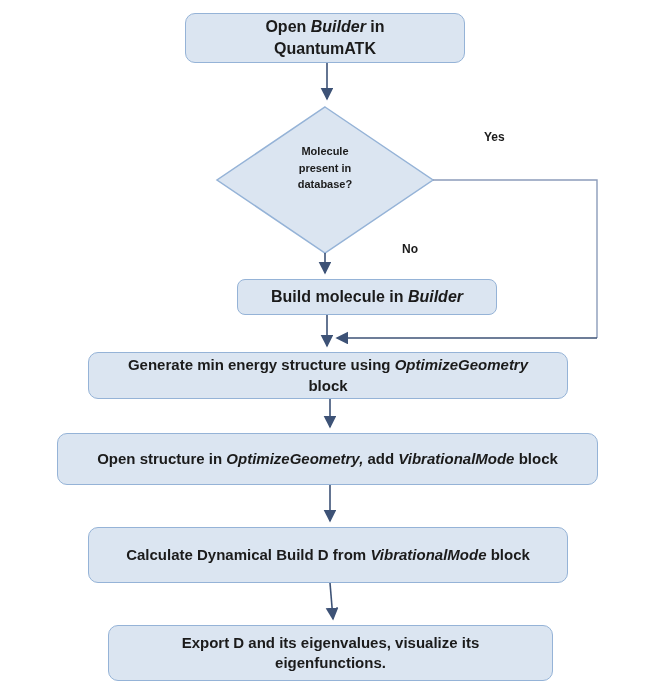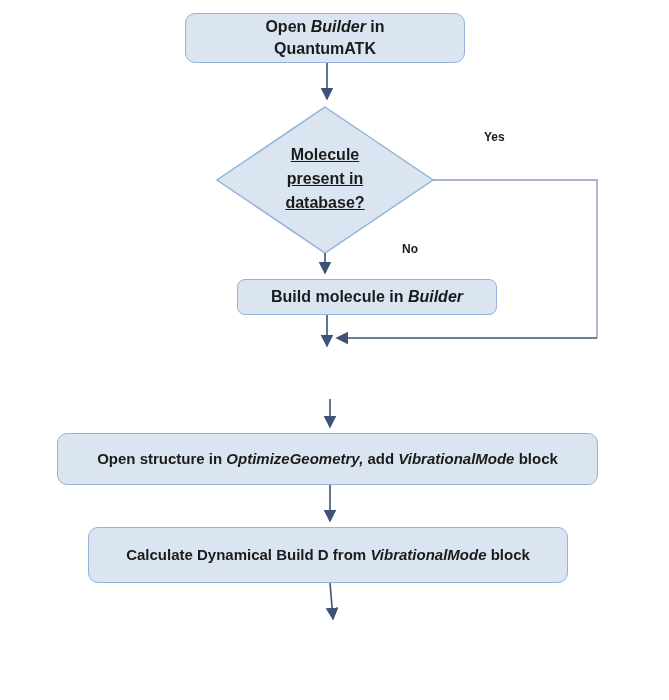--- a/index.html
+++ b/index.html
@@ -47,25 +47,24 @@
     line-height:1.35;
     color:var(--text);
     padding:2px 28px;
   }
   .node .it{font-style:italic;}
   .diamond-text{
     position:absolute;
     z-index:3;
     text-align:center;
     font-weight:bold;
-    font-size:16px;
+    font-size:11px;
     line-height:1.5;
     color:var(--text);
     white-space:pre-line;
-    text-decoration:underline;
   }
   .edge-label{
     position:absolute;
     z-index:3;
     font-weight:bold;
     font-size:12px;
     color:var(--text);
   }
 </style>
 </head>
@@ -111,27 +110,37 @@
 
   <div class="edge-label" style="left:484px;top:130px;">Yes</div>
   <div class="edge-label" style="left:402px;top:242px;text-align:right;">No</div>
 
   <div class="node" style="left:197px;top:279px;width:260px;height:36px;font-size:16px;border-radius:8px;margin-left:40px;">
     <div>
       <span class="seg">Build molecule in </span><span class="seg it">Builder</span>
     </div>
   </div>
 
+  <div class="node" style="left:88px;top:352px;width:480px;height:47px;">
+    <div>
+      <span class="seg">Generate min energy structure using </span><span class="seg it">OptimizeGeometry</span><span class="seg"> block</span>
+    </div>
+  </div>
 
   <div class="node" style="left:57px;top:433px;width:541px;height:52px;">
     <div>
       <span class="seg">Open structure in </span><span class="seg it">OptimizeGeometry,</span><span class="seg"> add </span><span class="seg it">VibrationalMode</span><span class="seg"> block</span>
     </div>
   </div>
 
   <div class="node" style="left:88px;top:527px;width:480px;height:56px;">
     <div>
       <span class="seg">Calculate Dynamical Build D from </span><span class="seg it">VibrationalMode</span><span class="seg"> block</span>
     </div>
   </div>
 
+  <div class="node" style="left:108px;top:625px;width:445px;height:56px;">
+    <div>
+      <span class="seg">Export D and its eigenvalues, visualize its eigenfunctions.</span>
+    </div>
+  </div>
 
 </div>
 
 </body></html>

